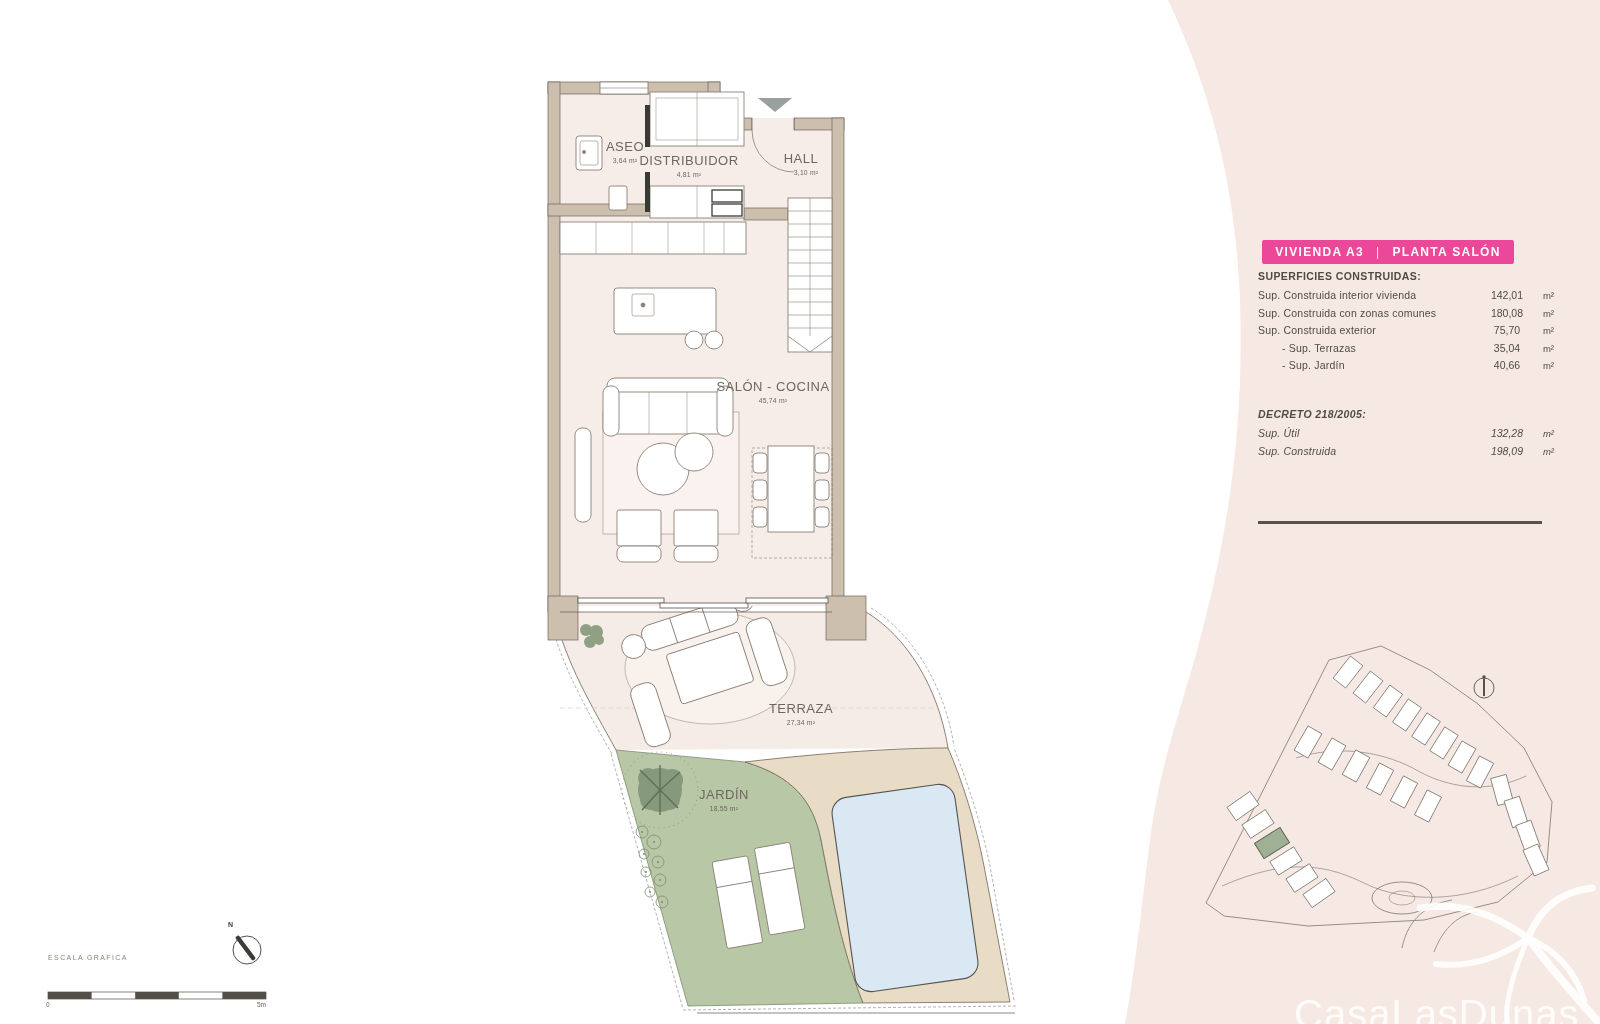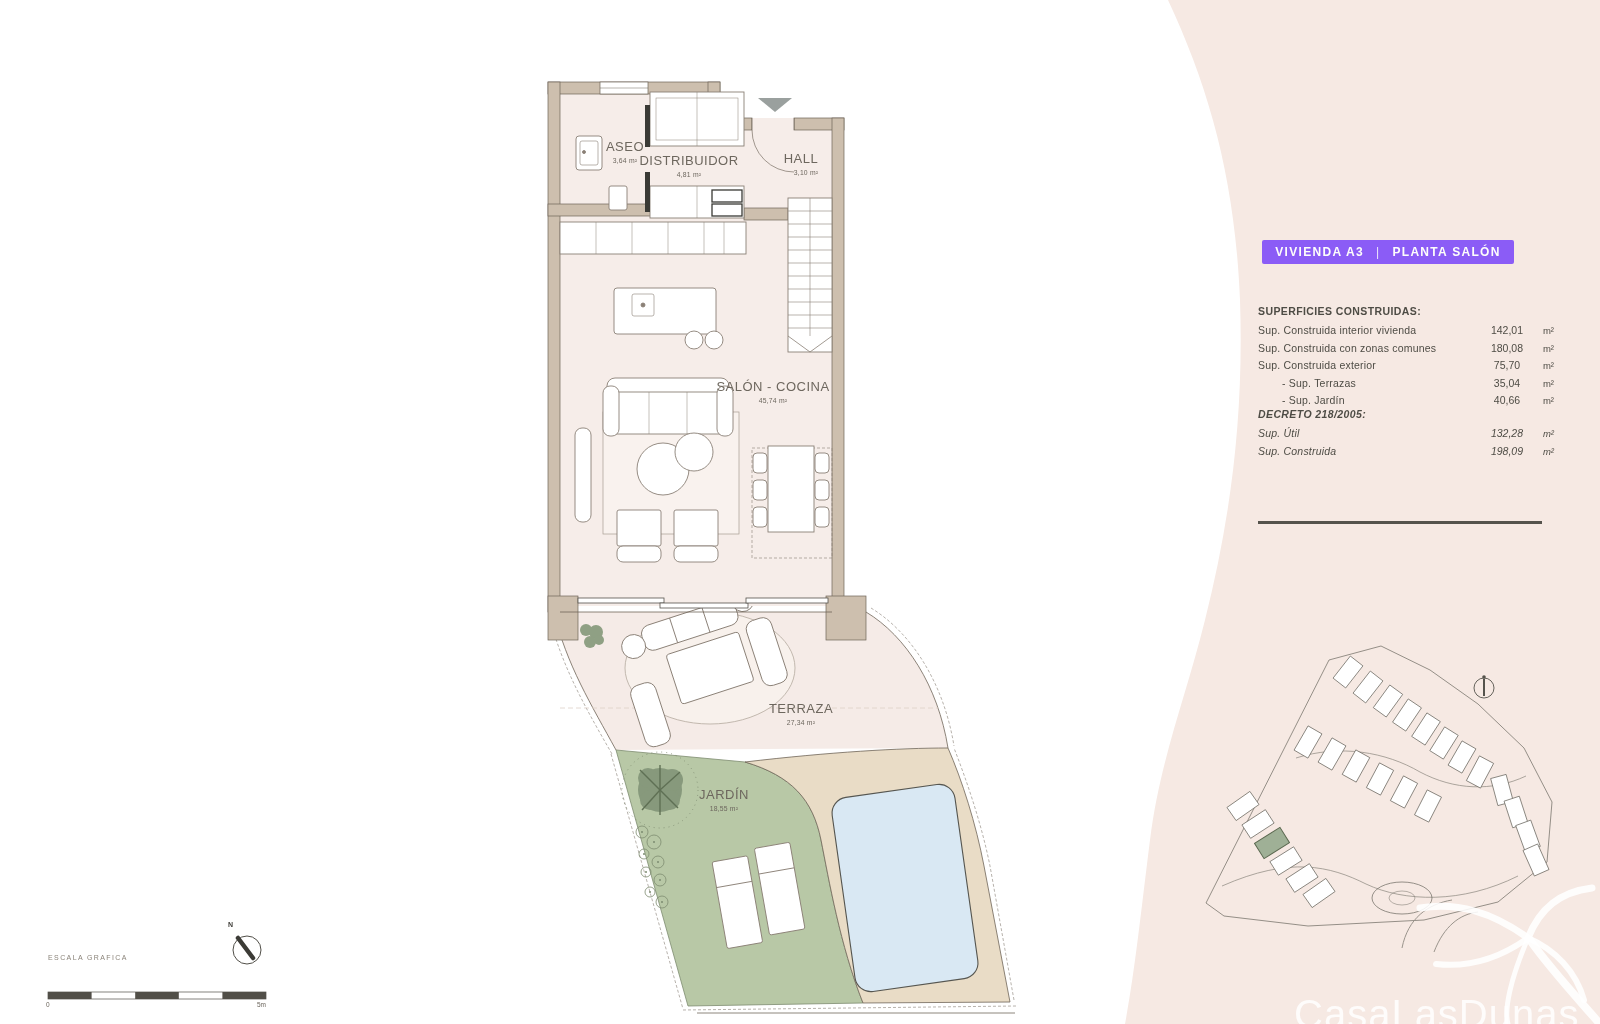--- a/index.html
+++ b/index.html
@@ -4,21 +4,21 @@
 <style>
   html,body{margin:0;padding:0;background:#ffffff;}
   .page{
     position:relative;width:1600px;height:1024px;overflow:hidden;
     font-family:"Liberation Sans",sans-serif;background:#ffffff;
   }
   svg{position:absolute;left:0;top:0;}
   
   .panel-title{
     position:absolute;left:1262px;top:240px;width:252px;height:24px;
-    background:#8b5cf6;border-radius:2px;color:#fdfdfb;
+    background:#ec4899;border-radius:2px;color:#fdfdfb;
     display:flex;align-items:center;justify-content:center;gap:12px;
     font-size:12px;font-weight:600;letter-spacing:1.3px;
   }
   .panel-title .sep{font-weight:300;opacity:.85;}
   .panel-block{position:absolute;left:1258px;width:296px;color:#4e4c45;}
   .panel-heading{font-size:10.5px;font-weight:600;letter-spacing:.4px;height:19px;}
   .panel-row{display:flex;align-items:baseline;height:17.5px;font-size:10.5px;}
   .panel-row .lbl{flex:1;letter-spacing:.2px;}
   .panel-row.indent .lbl{padding-left:24px;}
   .panel-row .val{width:46px;text-align:center;}
@@ -332,21 +332,21 @@
     </g>
   </g>
 </svg>
 
   <div class="panel-title">
     <span>VIVIENDA A3</span>
     <span class="sep">|</span>
     <span>PLANTA SALÓN</span>
   </div>
 
-  <div class="panel-block" style="top:270px;margin-top:35px;">
+  <div class="panel-block" style="top:270px;">
     <div class="panel-heading">SUPERFICIES CONSTRUIDAS:</div>
     <div class="panel-row">
       <span class="lbl">Sup. Construida interior vivienda</span>
       <span class="val">142,01</span>
       <span class="unit">m²</span>
     </div>
     <div class="panel-row">
       <span class="lbl">Sup. Construida con zonas comunes</span>
       <span class="val">180,08</span>
       <span class="unit">m²</span>

